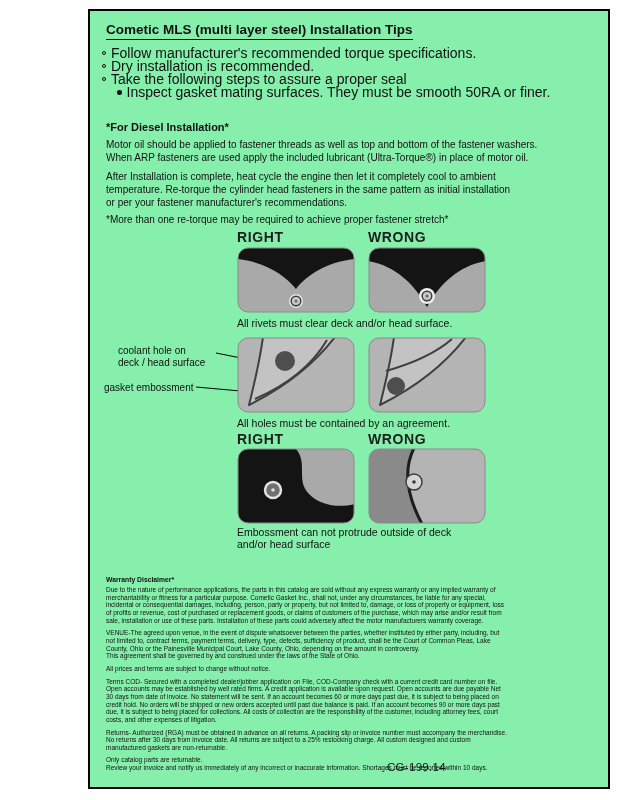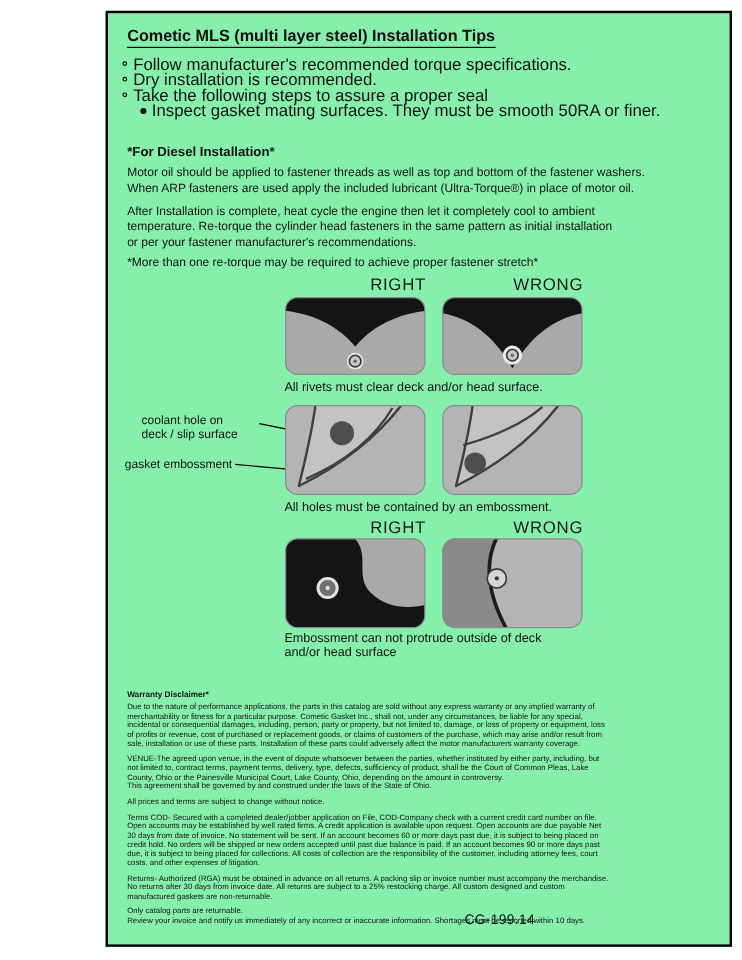--- a/index.html
+++ b/index.html
@@ -20,21 +20,21 @@
   }
   .tips .li { display:flex; align-items:flex-start; font-size:14px; line-height:13px; }
   .mk1 { width:4px; height:4px; border:1px solid #111; border-radius:50%; margin:4px 5px 0 0; flex:none; }
   .mk2 { width:4.5px; height:4.5px; background:#111; border-radius:50%; margin:4px 5px 0 0; flex:none; }
   .l2 { margin-left:15px; }
   .dheading { font-size:11px; font-weight:bold; }
   .bodytext { font-size:10px; line-height:1.28; }
   .pre { white-space:pre-line; }
   .note { font-size:10px; }
   .hdr-row { display:flex; gap:13px; width:249px; }
-  .hdr { width:118px; text-align:right; font-size:14px; letter-spacing:0.6px; color:#1d1d1d; }
+  .hdr { width:118px; text-align:left; font-size:14px; letter-spacing:0.6px; color:#1d1d1d;font-weight:bold; }
   .img-row { display:flex; gap:13px; }
   .caption { font-size:10.5px; line-height:12px; }
   .lbl { font-size:10px; line-height:11.5px; }
   .warranty { width:402px; }
   .wh { font-size:6.8px; font-weight:bold; margin-bottom:3px; }
   .wp { font-size:6.5px; line-height:1.18; margin-bottom:5px; white-space:pre-line; }
   .footer { font-size:11.5px; letter-spacing:0.3px; }
   svg { display:block; }
 </style>
 </head>
@@ -108,21 +108,21 @@
         <circle cx="59" cy="49" r="4.8" fill="#c9c9c9" stroke="#3a3a3a" stroke-width="1.4"></circle>
         <circle cx="59" cy="49" r="1.5" fill="#666"></circle>
       </g>
       <rect x="1" y="1" width="116" height="64" rx="10" fill="none" stroke="#8a8a8a" stroke-width="1"></rect>
     </svg>
   </div>
 
   <div class="caption abs" style="left:147px; top:306px;">All rivets must clear deck and/or head surface.</div>
 
   <div class="lbl abs pre" style="left:28px; top:334px;">coolant hole on
-deck / slip surface</div>
+deck / head surface</div>
   <div class="lbl abs" style="left:14px; top:371px;">gasket embossment</div>
 
   <svg class="abs" style="left:96px; top:334px;" width="110" height="60" viewBox="0 0 110 60">
     <line x1="30" y1="8" x2="100" y2="22" stroke="#000" stroke-width="1"></line>
     <line x1="10" y1="42" x2="77" y2="48" stroke="#000" stroke-width="1"></line>
   </svg>
 
   <div class="img-row abs" style="left:147px; top:326px;">
     <svg width="118" height="76" viewBox="0 0 118 76">
       <defs>
@@ -147,21 +147,21 @@
       <rect x="1" y="1" width="116" height="74" rx="10" fill="#b4b4b4"></rect>
       <g clip-path="url(#c4)">
         <path d="M26,0 L98,0 C78,26 48,50 12,68 C18,44 23,22 26,0 Z" fill="#c3c3c3" stroke="#3f3f3f" stroke-width="2" stroke-linejoin="round"></path>
         <path d="M84,2 C68,16 46,26 18,34" fill="none" stroke="#3f3f3f" stroke-width="2"></path>
         <circle cx="28" cy="49" r="9" fill="#4e4e4e"></circle>
       </g>
       <rect x="1" y="1" width="116" height="74" rx="10" fill="none" stroke="#8a8a8a" stroke-width="1"></rect>
     </svg>
   </div>
 
-  <div class="caption abs" style="left:147px; top:406px;">All holes must be contained by an embossment.</div>
+  <div class="caption abs" style="left:147px; top:406px;">All holes must be contained by an agreement.</div>
 
   <div class="hdr-row abs" style="left:147px; top:420px;">
     <div class="hdr">RIGHT</div>
     <div class="hdr">WRONG</div>
   </div>
 
   <div class="img-row abs" style="left:147px; top:437px;">
     <svg width="118" height="76" viewBox="0 0 118 76">
       <defs>
           <clipPath id="c5">

